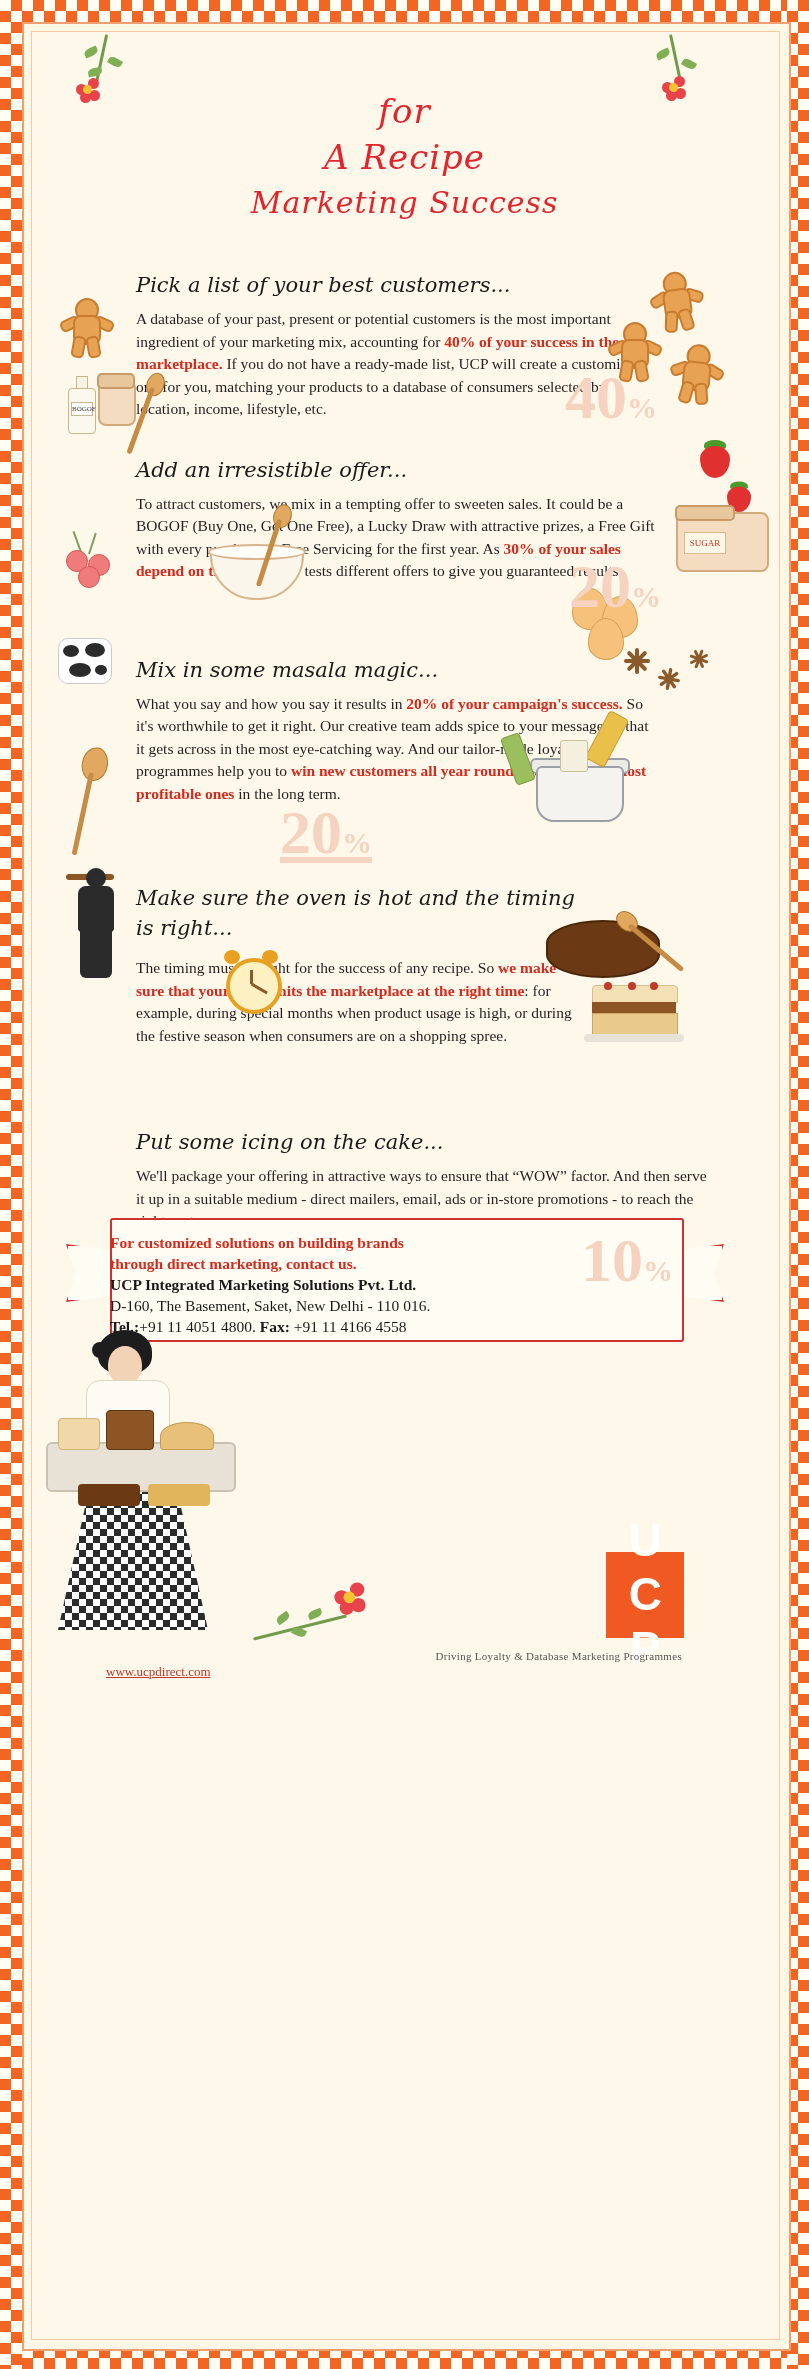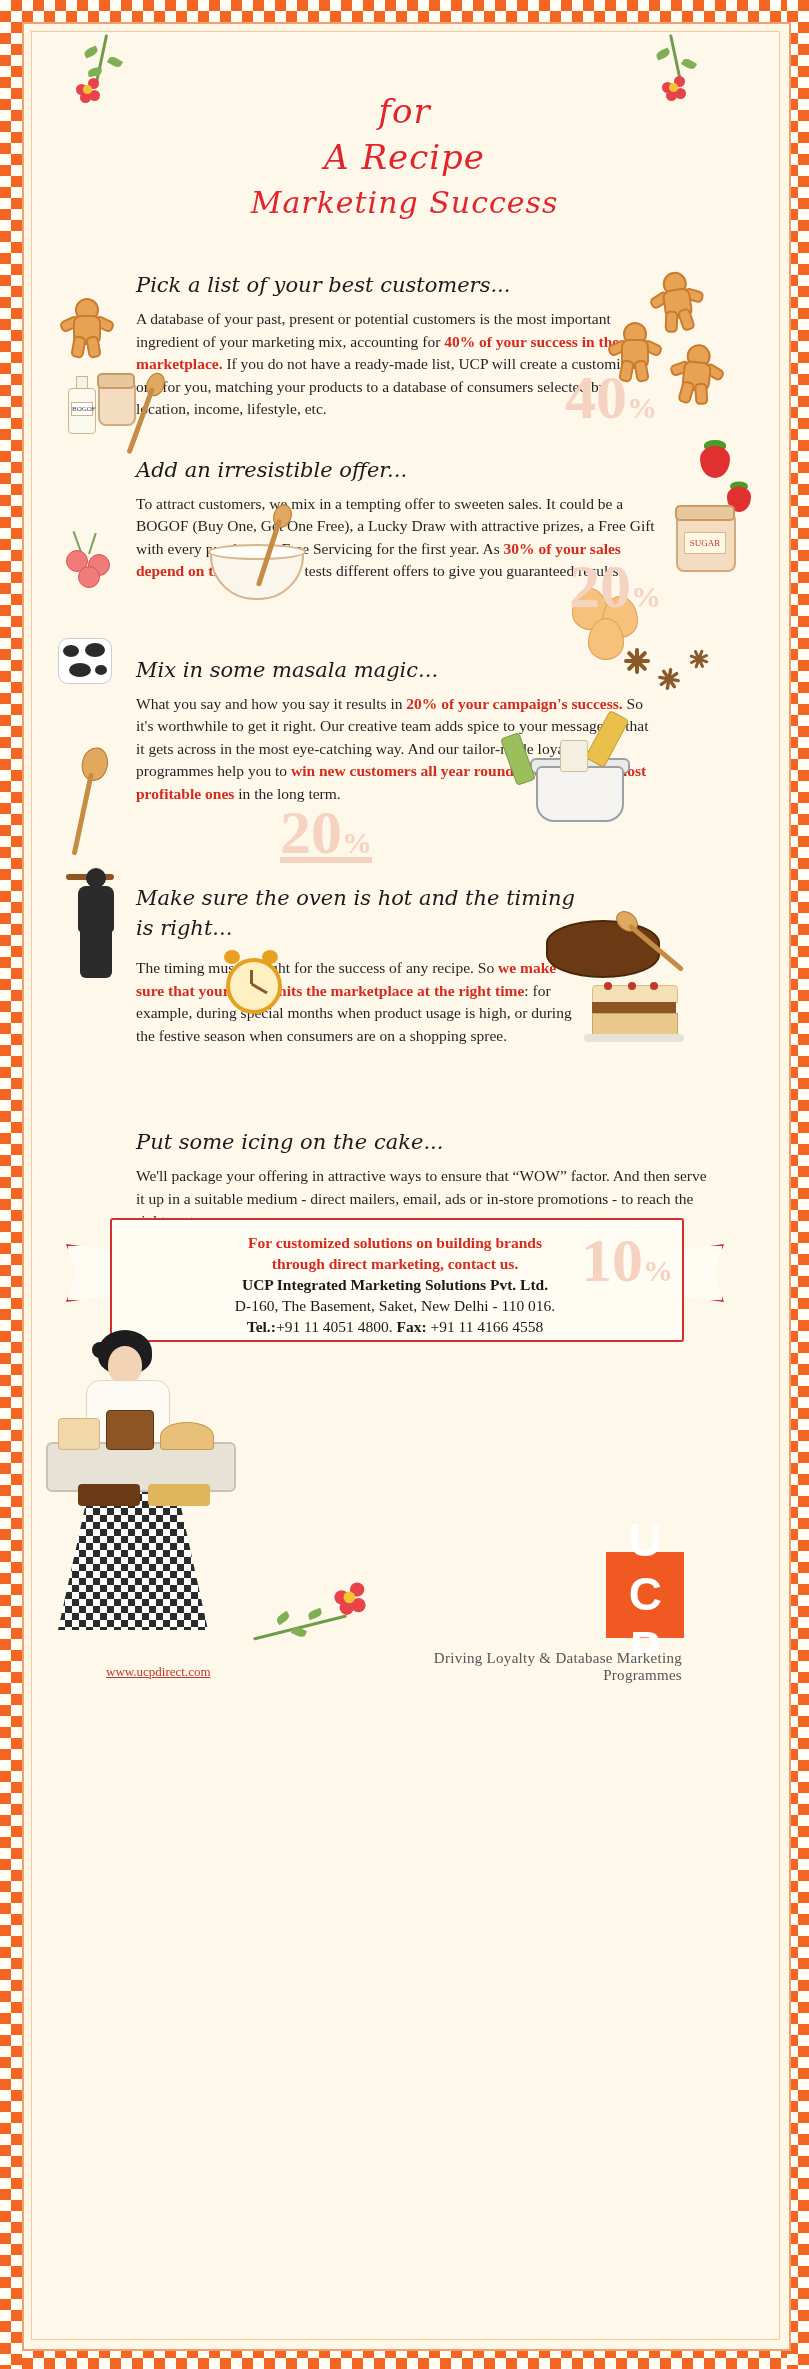--- a/index.html
+++ b/index.html
@@ -284,21 +284,21 @@
   }
   .banner .tail-l, .banner .tail-r {
     position: absolute; top: 26px; width: 46px; height: 54px;
     background: #fffdf3; border: 2px solid #d03030;
   }
   .banner .tail-l { left: -44px; clip-path: polygon(0 0, 100% 12%, 100% 88%, 0 100%, 20% 50%); }
   .banner .tail-r { right: -44px; clip-path: polygon(0 12%, 100% 0, 80% 50%, 100% 100%, 0 88%); }
 
   .banner-text {
     position: absolute; left: 0; top: 14px; width: 570px;
-    text-align: center; font-size: 15.5px; line-height: 21px; color: #1a1a1a;
+    font-size: 15.5px; line-height: 21px; color: #1a1a1a;
   }
   .banner-text .red { color: #d52b1e; font-weight: bold; }
   .banner-text .b { font-weight: bold; }
 
   
   .lady { position: absolute; left: 40px; top: 1330px; width: 190px; height: 300px; }
   .lady .hair { position:absolute; left:58px; top:0; width:54px; height:44px; background:#1d1d1d; border-radius: 50% 50% 40% 40%;}
   .lady .face { position:absolute; left:68px; top:16px; width:34px; height:38px; background:#f3d3b5; border-radius: 50% 50% 45% 45%;}
   .lady .bun  { position:absolute; left:52px; top:12px; width:16px; height:16px; border-radius:50%; background:#1d1d1d;}
   .lady .blouse { position:absolute; left:46px; top:50px; width:82px; height:70px; background:#fdfbf3; border:1px solid #ddd6c2; border-radius: 14px 14px 6px 6px;}
@@ -332,21 +332,21 @@
     line-height: 0.8;
   }
   .tagline {
     position: absolute; left: 382px; top: 1648px; width: 300px; text-align: right;
   }
   .tagline .t1 {
     color: #f05a22; font-family: "DejaVu Serif", serif; font-style: italic;
     font-weight: bold; font-size: 21px; line-height: 26px;
   }
   .tagline .t2 {
-    color: #555; font-size: 15px; letter-spacing: 0.3px; margin-top: 2px;
+    color: #555; font-size: 11px; letter-spacing: 0.3px; margin-top: 2px;
   }
   .weburl {
     position: absolute; left: 106px; top: 1664px;
     color: #c0392b; font-size: 13px; text-decoration: underline;
   }
 </style>
 </head>
 <body>
 
 <div id="page">
@@ -501,21 +501,21 @@
 
     <div class="straw" style="left:658px; top:398px;">
       <div class="leaf"></div>
         <div class="fruit"></div>
     </div>
     <div class="straw" style="left:682px; top:436px; transform:scale(0.8);">
       <div class="leaf"></div>
         <div class="fruit"></div>
     </div>
 
-    <div class="jar" style="left:636px; top:472px;">
+    <div class="jar" style="left:636px; top:472px;padding-left:33px;">
       <div class="lid"></div>
       <div class="label">SUGAR</div>
     </div>
 
     <div class="cherry" style="left:18px; top:484px;">
       <div class="stem" style="left:22px; top:6px; transform:rotate(-20deg);"></div>
       <div class="stem" style="left:30px; top:8px; transform:rotate(18deg);"></div>
       <div class="c" style="left:8px; top:26px;"></div>
       <div class="c" style="left:30px; top:30px;"></div>
       <div class="c" style="left:20px; top:42px;"></div>

